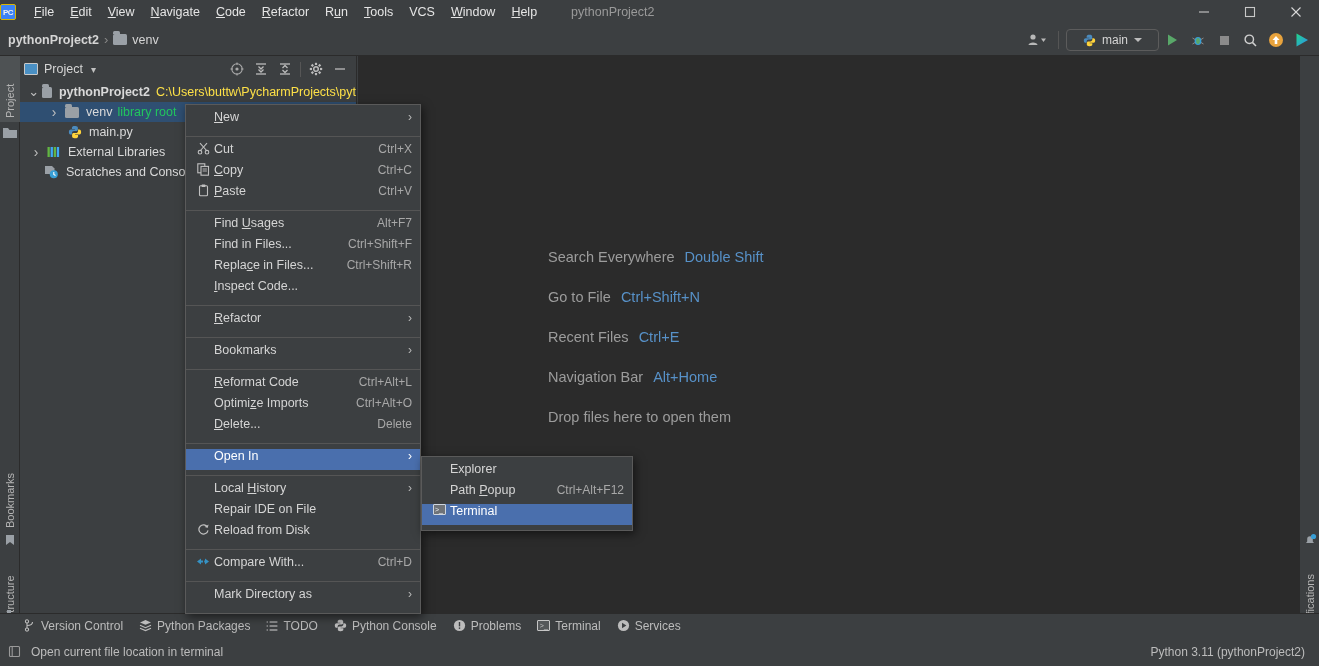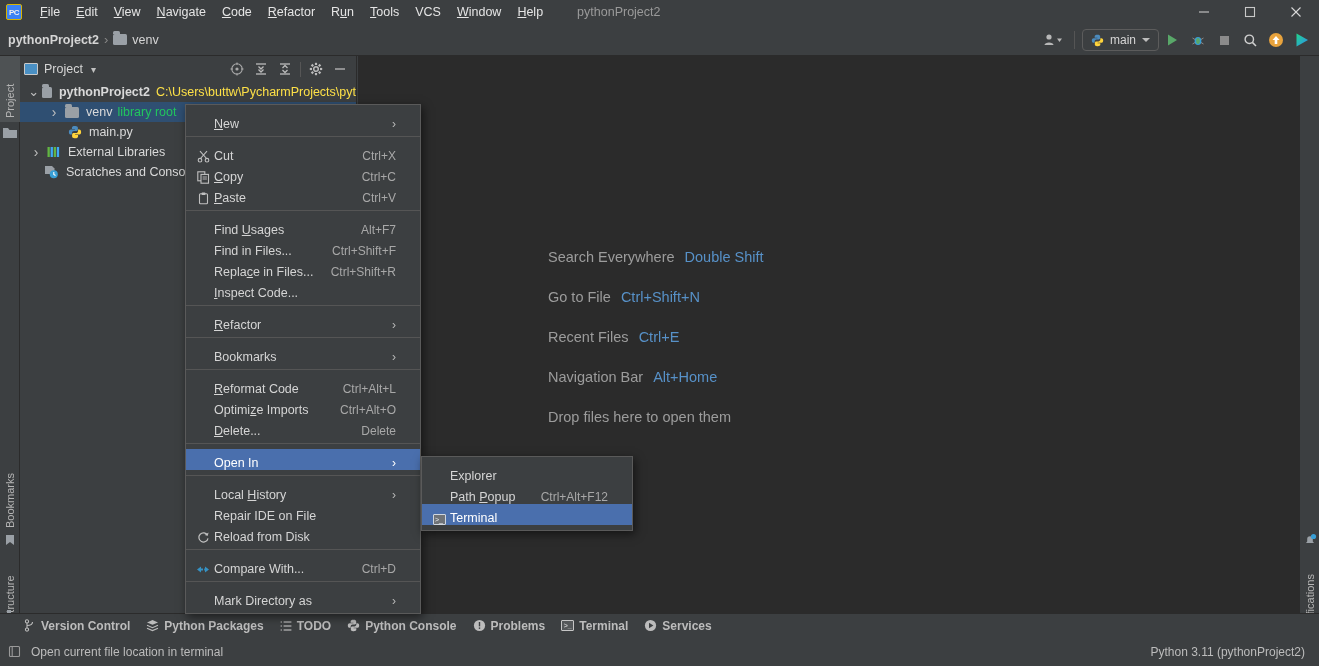--- a/index.html
+++ b/index.html
@@ -11,21 +11,21 @@
     -webkit-font-smoothing: antialiased;
   }
   #app { position: relative; width: 1319px; height: 666px; background: #3c3f41; }
 
   
   .titlebar {
     position: absolute; left: 0; top: 0; width: 1319px; height: 24px;
     background: #3c3f41; display: flex; align-items: center;
   }
   .pc-logo {
-    width: 16px; height: 16px; margin-left: 6px; margin-right: 10px;
+    width: 16px; height: 16px; margin-right: 10px;
     border: 1.5px solid #d9b400; border-radius: 2px;
     color: #efefef; font-size: 8px; font-weight: bold;
     display: flex; align-items: center; justify-content: center;
     letter-spacing: -0.5px; background: #3b82f6;
   }
   .menubar { display: flex; align-items: center; height: 24px; }
   .menu-item {
     color: #e5e5e5; font-size: 12.5px; padding: 3px 8px; white-space: nowrap;
     cursor: default;
   }
@@ -67,21 +67,21 @@
     display: flex; align-items: center; gap: 0px; padding-right: 4px;
   }
   .tb-btn {
     width: 26px; height: 26px; display: flex; align-items: center; justify-content: center;
     color: #b8b8b8;
   }
   .vsep { width:1px; height:18px; background:#555; margin:0 7px; }
   .runcfg {
     display: flex; align-items: center; gap: 6px;
     border: 1px solid #5c5c5c; border-radius: 4px;
-    height: 22px; padding: 0 8px; color: #d5d5d5; font-size: 12px;
+    height: 22px; padding: 0 16px; color: #d5d5d5; font-size: 12px;
   }
   .py-ico {
     width: 13px; height: 13px; position: relative; display:inline-block;
   }
   .caret { width:0;height:0;border-left:4px solid transparent;border-right:4px solid transparent;border-top:4.5px solid #bdbdbd; }
 
   
   .left-stripe {
     position: absolute; left: 0; top: 56px; width: 20px; height: 569px;
     background: #3c3f41; border-right: 1px solid #2b2b2b;
@@ -137,38 +137,38 @@
   .hint-row { margin-bottom: 24px; font-size: 14.5px; white-space: nowrap; }
   .hint-lab { color: #9c9c9c; }
   .hint-key { color: #5791c8; margin-left: 6px; }
 
   
   .bottom-tabs {
     position: absolute; left: 0; bottom: 29px; width: 1319px; height: 24px;
     background: #3c3f41; border-top: 1px solid #2b2b2b;
     display: flex; align-items: center; padding-left: 24px; gap: 16px;
   }
-  .btab { display:flex; align-items:center; gap:5px; color:#bcbcbc; font-size:12px; white-space: nowrap; font-weight: bold; }
+  .btab { display:flex; align-items:center; gap:5px; color:#bcbcbc; font-size:12px; white-space: nowrap; }
   .statusbar {
     position: absolute; left: 0; bottom: 0; width: 1319px; height: 29px;
     background: #3c3f41; display: flex; align-items: center;
   }
   .status-msg { color: #bcbcbc; font-size: 12px; margin-left: 10px; }
   .status-right { margin-left:auto; color:#bcbcbc; font-size:12px; margin-right: 14px; }
 
   
   .ctx {
     position: absolute; left: 185px; top: 104px; width: 236px;
     background: #3c3f41; border: 1px solid #5a5a5a;
     box-shadow: 2px 3px 9px rgba(0,0,0,0.55);
     padding: 5px 0; z-index: 50;
   }
   .ctx-item {
-    height: 21px; display: flex; align-items: flex-end; position: relative;
-    color: #d5d5d5; font-size: 12.5px; padding-left: 6px; padding-right: 24px;
+    height: 21px; display: flex; align-items: flex-start; position: relative;
+    color: #d5d5d5; font-size: 12.5px; padding-left: 6px; padding-right: 8px;
   }
   .ctx-item.hl { background: #4a6fad; color: #ffffff; }
   .ctx-ico { width: 22px; display: flex; align-items: center; justify-content: center; flex: 0 0 22px; }
   .ctx-lab { white-space: nowrap; }
   .ctx-lab .u { text-decoration: underline; }
   .ctx-acc { margin-left: auto; color: #a8a8a8; font-size: 12px; white-space: nowrap; padding-left: 14px; }
   .ctx-arrow { margin-left: auto; color: #b8b8b8; font-size: 12px; padding-left: 14px; }
   .ctx-item.hl .ctx-arrow { color:#ffffff; }
   .ctx-sep { height:1px; background:#555; margin: 5px 0; }
 

